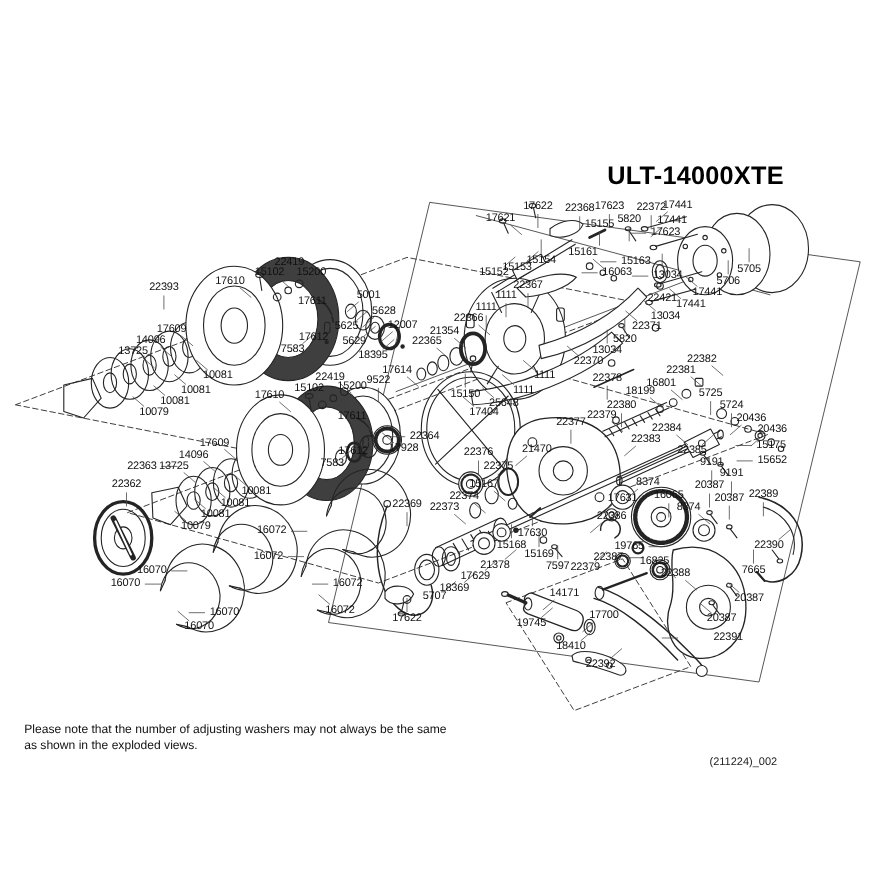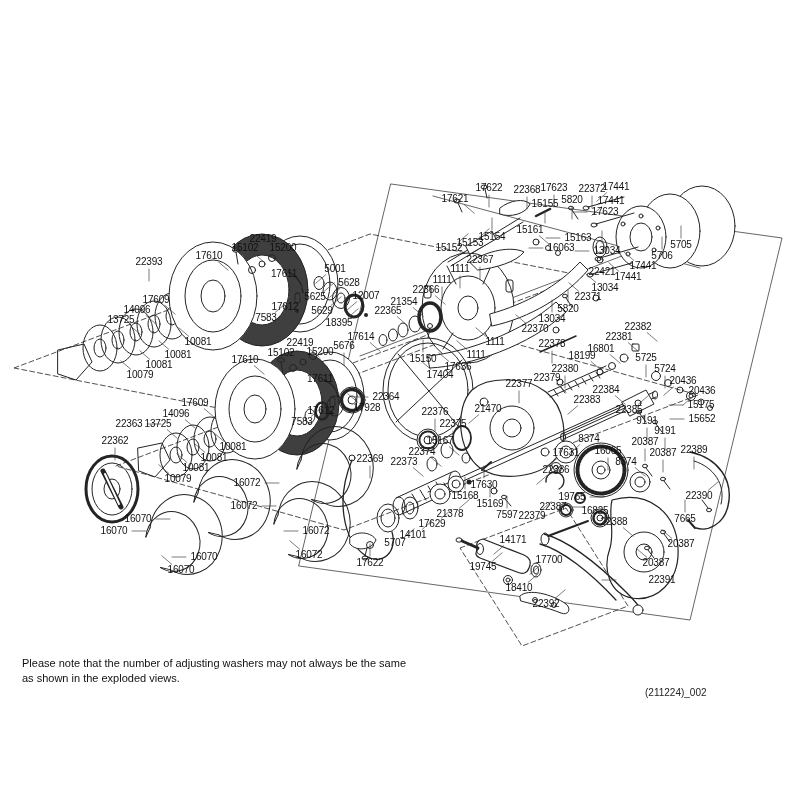--- a/index.html
+++ b/index.html
@@ -540,25 +540,25 @@
       <span class="plabel" style="left: 495px; top: 342px;">1111</span>
       <span class="plabel" style="left: 476px; top: 355px;">1111</span>
       <span class="plabel" style="left: 335px; top: 269px;">5001</span>
       <span class="plabel" style="left: 349px; top: 283px;">5628</span>
       <span class="plabel" style="left: 315px; top: 297px;">5625</span>
       <span class="plabel" style="left: 322px; top: 311px;">5629</span>
       <span class="plabel" style="left: 366px; top: 296px;">12007</span>
       <span class="plabel" style="left: 339px; top: 323px;">18395</span>
       <span class="plabel" style="left: 388px; top: 311px;">22365</span>
       <span class="plabel" style="left: 361px; top: 337px;">17614</span>
-      <span class="plabel" style="left: 344px; top: 346px;">5676</span>
+      <span class="plabel" style="left: 344px; top: 346px;">9522</span>
       <span class="plabel" style="left: 386px; top: 397px;">22364</span>
       <span class="plabel" style="left: 367px; top: 408px;">17928</span>
       <span class="plabel" style="left: 423px; top: 359px;">15150</span>
-      <span class="plabel" style="left: 458px; top: 367px;">17636</span>
+      <span class="plabel" style="left: 458px; top: 367px;">25648</span>
       <span class="plabel" style="left: 440px; top: 375px;">17404</span>
       <span class="plabel" style="left: 519px; top: 384px;">22377</span>
       <span class="plabel" style="left: 552px; top: 344px;">22378</span>
       <span class="plabel" style="left: 582px; top: 356px;">18199</span>
       <span class="plabel" style="left: 601px; top: 349px;">16801</span>
       <span class="plabel" style="left: 619px; top: 337px;">22381</span>
       <span class="plabel" style="left: 638px; top: 327px;">22382</span>
       <span class="plabel" style="left: 565px; top: 369px;">22380</span>
       <span class="plabel" style="left: 547px; top: 378px;">22379</span>
       <span class="plabel" style="left: 587px; top: 400px;">22383</span>
@@ -594,21 +594,21 @@
       <span class="plabel" style="left: 490px; top: 504px;">15169</span>
       <span class="plabel" style="left: 507px; top: 515px;">7597</span>
       <span class="plabel" style="left: 435px; top: 412px;">22376</span>
       <span class="plabel" style="left: 488px; top: 409px;">21470</span>
       <span class="plabel" style="left: 453px; top: 424px;">22375</span>
       <span class="plabel" style="left: 440px; top: 441px;">15167</span>
       <span class="plabel" style="left: 422px; top: 452px;">22374</span>
       <span class="plabel" style="left: 404px; top: 462px;">22373</span>
       <span class="plabel" style="left: 450px; top: 514px;">21378</span>
       <span class="plabel" style="left: 432px; top: 524px;">17629</span>
-      <span class="plabel" style="left: 413px; top: 535px;">14101</span>
+      <span class="plabel" style="left: 413px; top: 535px;">18369</span>
       <span class="plabel" style="left: 395px; top: 543px;">5707</span>
       <span class="plabel" style="left: 370px; top: 459px;">22369</span>
       <span class="plabel" style="left: 370px; top: 563px;">17622</span>
       <span class="plabel" style="left: 532px; top: 516px;">22379</span>
       <span class="plabel" style="left: 513px; top: 540px;">14171</span>
       <span class="plabel" style="left: 483px; top: 567px;">19745</span>
       <span class="plabel" style="left: 549px; top: 560px;">17700</span>
       <span class="plabel" style="left: 519px; top: 588px;">18410</span>
       <span class="plabel" style="left: 546px; top: 604px;">22392</span>
       <span class="plabel" style="left: 149px; top: 262px;">22393</span>
@@ -645,19 +645,20 @@
       <span class="plabel" style="left: 138px; top: 519px;">16070</span>
       <span class="plabel" style="left: 114px; top: 531px;">16070</span>
       <span class="plabel" style="left: 204px; top: 557px;">16070</span>
       <span class="plabel" style="left: 181px; top: 570px;">16070</span>
       <span class="plabel" style="left: 247px; top: 483px;">16072</span>
       <span class="plabel" style="left: 244px; top: 506px;">16072</span>
       <span class="plabel" style="left: 316px; top: 531px;">16072</span>
       <span class="plabel" style="left: 309px; top: 555px;">16072</span>
     </div>
 
+  <div class="title">ULT-14000XTE</div>
 
   <div class="notes">
     <div>Please note that the number of adjusting washers may not always be the same</div>
     <div>as shown in the exploded views.</div>
   </div>
   <div class="doccode">(211224)_002</div>
 </div>
 
 </body></html>

